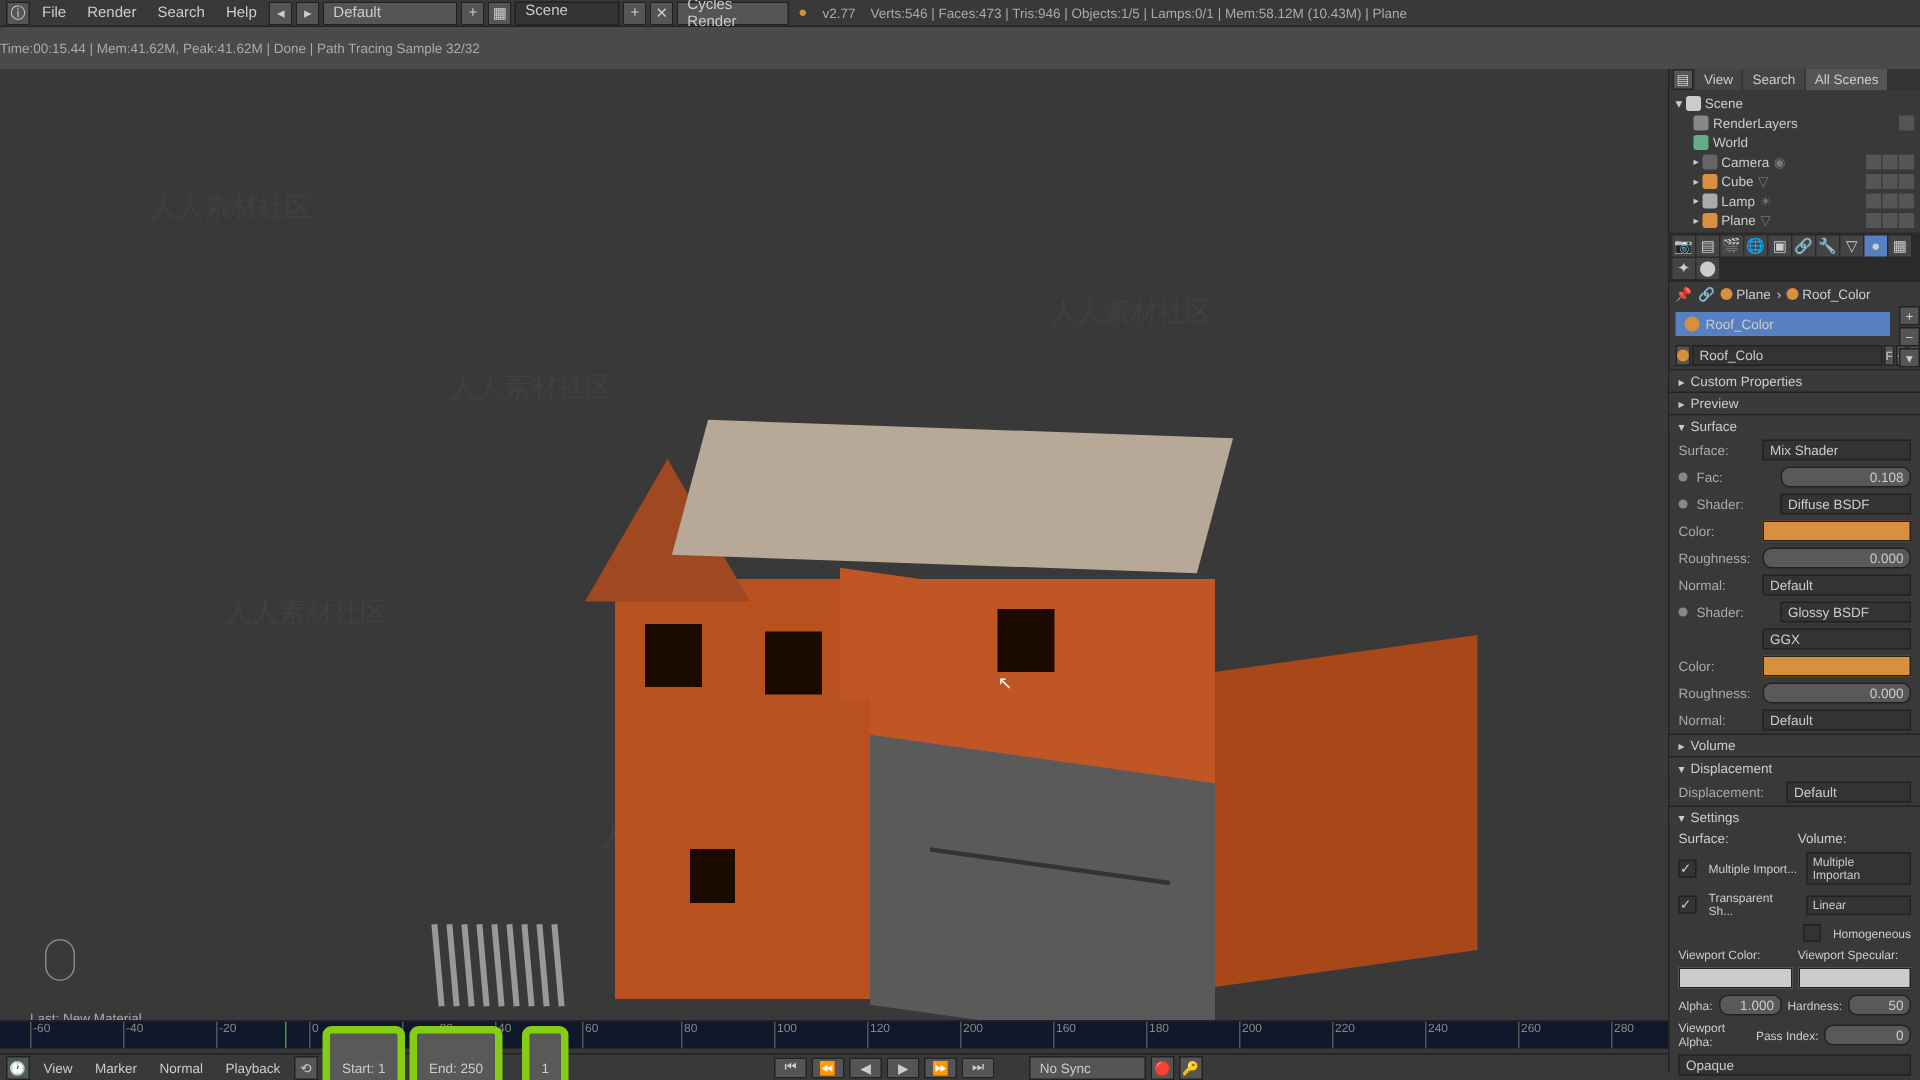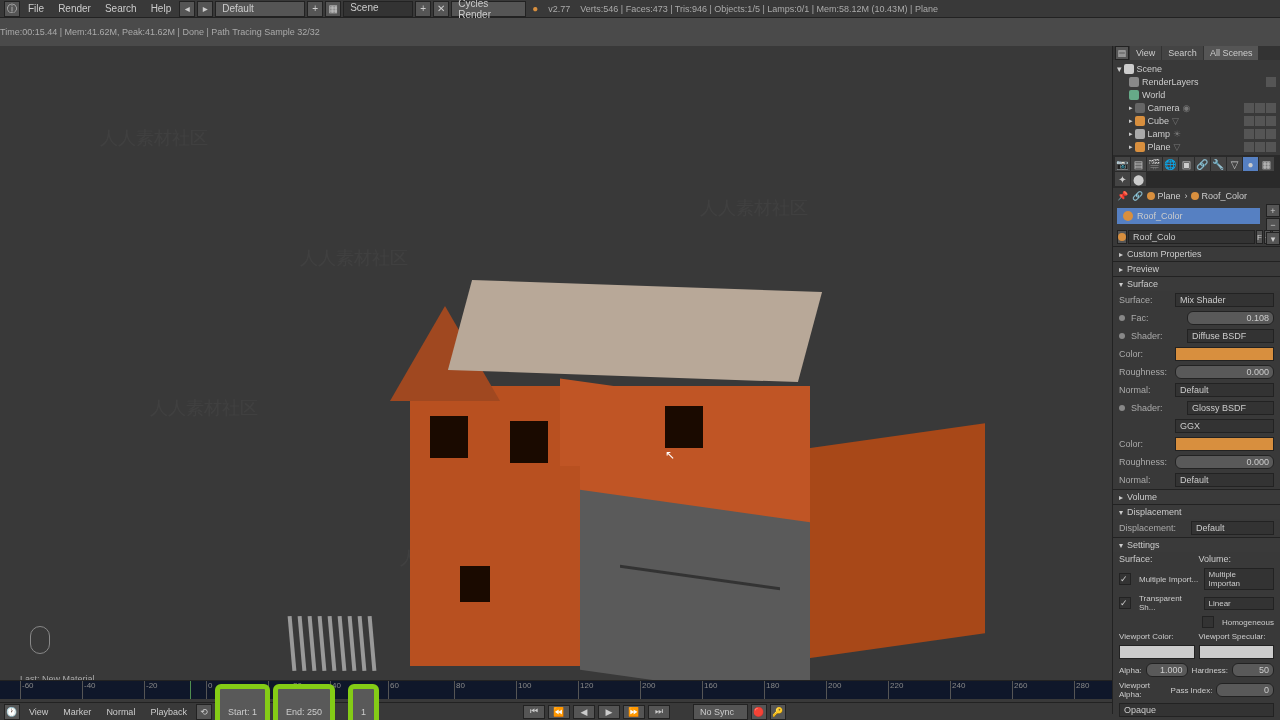--- a/index.html
+++ b/index.html
@@ -472,16 +472,16 @@
   <span class="num-field"><span>Start:</span> <span>1</span></span>
   <span class="num-field"><span>End:</span> <span>250</span></span>
   <span class="num-field" style="margin-left:10px">1</span>
   <div style="flex:0.3"></div>
   <div class="play-btn">⏮</div>
   <div class="play-btn">⏪</div>
   <div class="play-btn">◀</div>
   <div class="play-btn">▶</div>
   <div class="play-btn">⏩</div>
   <div class="play-btn">⏭</div>
-  <div class="dropdown" style="width:55px;margin-left:20px">No Sync</div>
+  <div class="dropdown" style="width:78px;margin-left:20px">No Sync</div>
   <div class="icon-btn">🔴</div>
   <div class="icon-btn">🔑</div>
 </div>
 
 </body></html>

